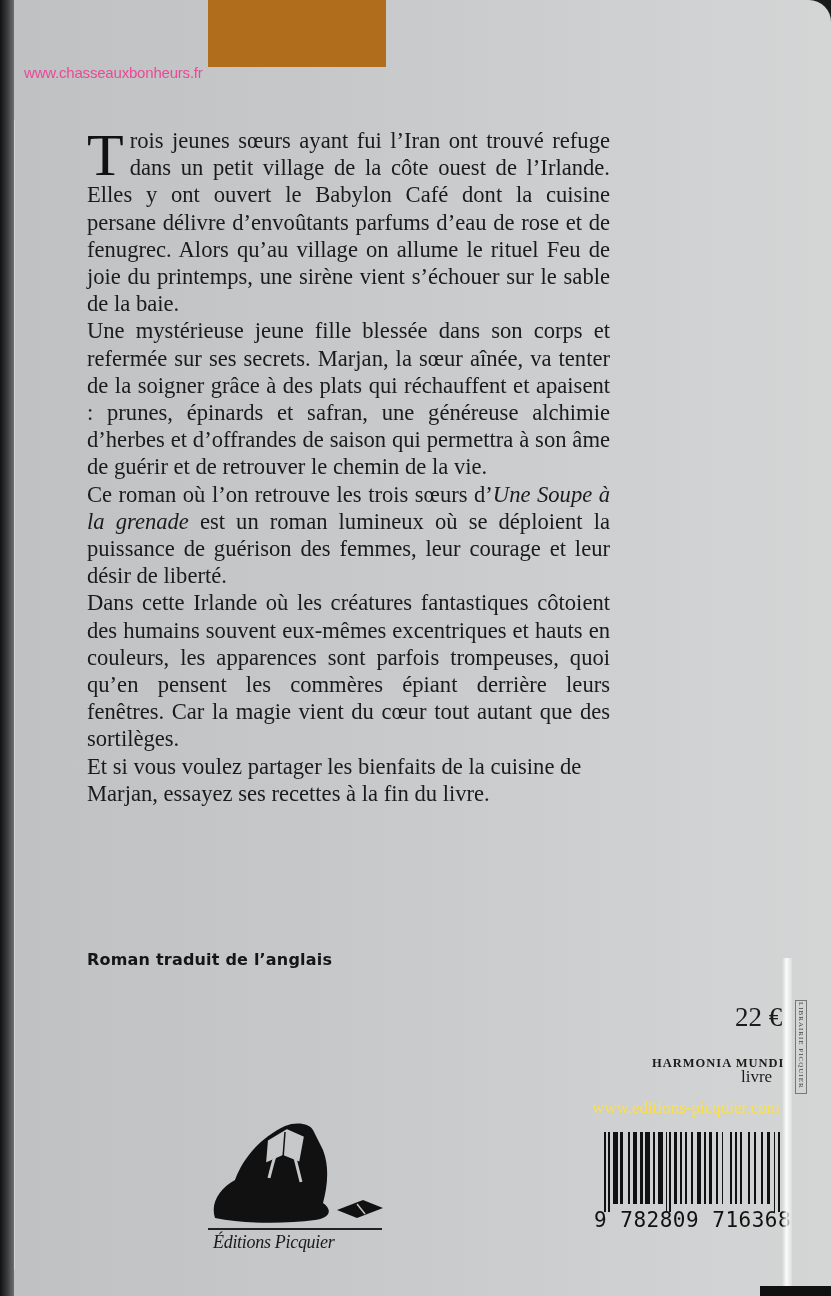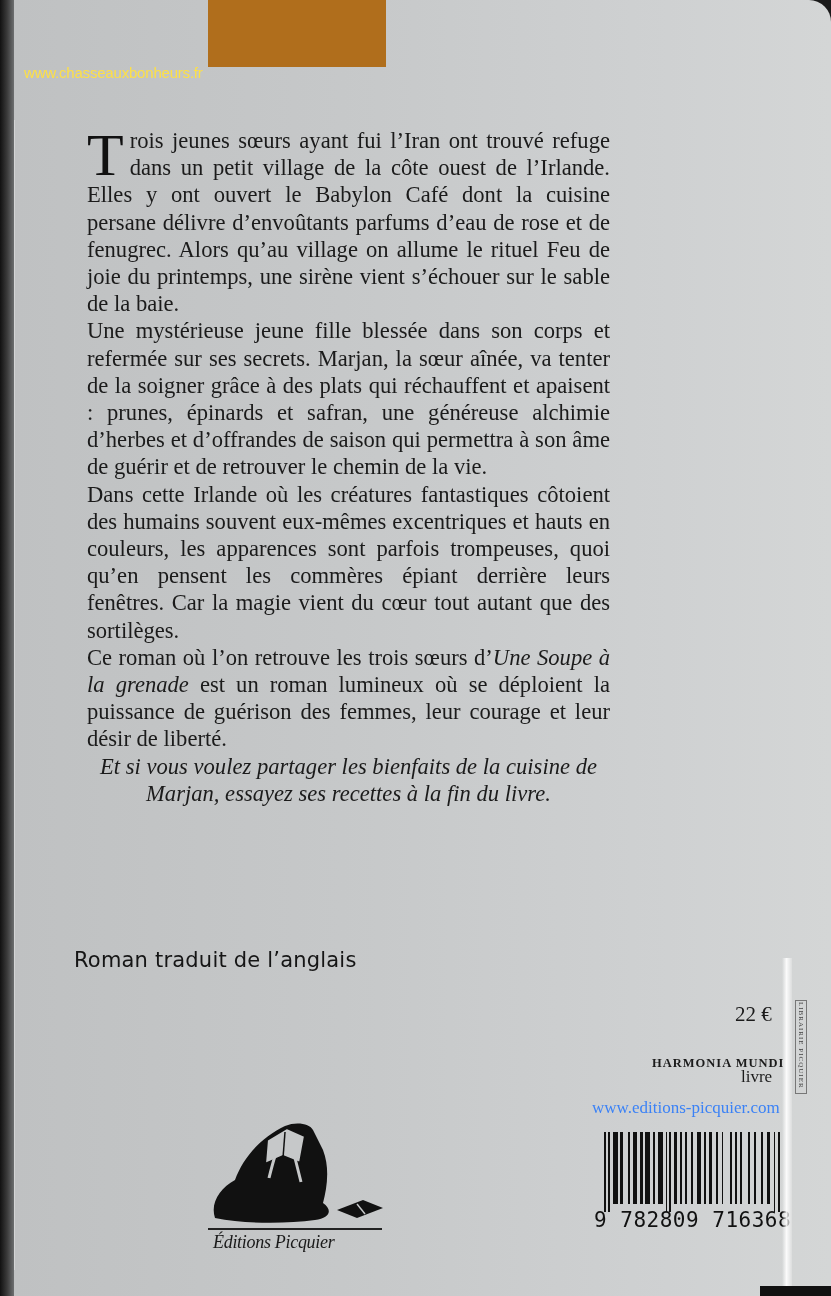--- a/index.html
+++ b/index.html
@@ -47,21 +47,21 @@
       width: 178px;
       height: 67px;
       background: #b06e1c;
     }
     .watermark {
       position: absolute;
       left: 24px;
       top: 64px;
       font-family: "Liberation Sans", sans-serif;
       font-size: 15px;
-      color: #fde047;
+      color: #ec4899;
       letter-spacing: -0.2px;
     }
     .blurb {
       position: absolute;
       left: 87px;
       top: 127px;
       width: 523px;
       font-size: 22.6px;
       line-height: 27.2px;
       color: #1b1b1b;
@@ -72,34 +72,34 @@
     }
     .dropcap {
       float: left;
       font-size: 60px;
       line-height: 48px;
       margin: 4px 6px 0 0;
       color: #111;
     }
     .credit {
       position: absolute;
-      left: 74px;
+      left: 87px;
       top: 945px;
       font-family: "DejaVu Sans", sans-serif;
-      font-weight: normal;
-      font-size: 21px;
+      font-weight: bold;
+      font-size: 16px;
       line-height: 30px;
       color: #151515;
       letter-spacing: 0.2px;
     }
     .price {
       position: absolute;
       left: 735px;
       top: 1002px;
-      font-size: 21px;
+      font-size: 27px;
       color: #1b1b1b;
     }
     .distributor {
       position: absolute;
       left: 652px;
       top: 1056px;
       font-size: 12.5px;
       letter-spacing: 1px;
       color: #1b1b1b;
       font-weight: bold;
@@ -109,21 +109,21 @@
       left: 741px;
       top: 1067px;
       font-size: 17px;
       color: #1b1b1b;
     }
     .website {
       position: absolute;
       left: 592px;
       top: 1098px;
       font-size: 17px;
-      color: #3b82f6;
+      color: #fde047;
     }
     .barcode {
       position: absolute;
       left: 594px;
       top: 1132px;
       width: 198px;
       height: 100px;
     }
     .barcode-bars {
       position: absolute;
@@ -207,23 +207,23 @@
 
 <div class="color-tab"></div>
 
 <div class="watermark">www.chasseauxbonheurs.fr</div>
 
 <div class="blurb">
   <p>
     <span class="dropcap">T</span><span>rois jeunes sœurs ayant fui l’Iran ont trouvé refuge dans un petit village de la côte ouest de l’Irlande. Elles y ont ouvert le Babylon Café dont la cuisine persane délivre d’envoûtants parfums d’eau de rose et de fenugrec. Alors qu’au village on allume le rituel Feu de joie du printemps, une sirène vient s’échouer sur le sable de la baie.</span>
   </p>
   <p>Une mystérieuse jeune fille blessée dans son corps et refermée sur ses secrets. Marjan, la sœur aînée, va tenter de la soigner grâce à des plats qui réchauffent et apaisent : prunes, épinards et safran, une généreuse alchimie d’herbes et d’offrandes de saison qui permettra à son âme de guérir et de retrouver le chemin de la vie.</p>
+  <p><span>Ce roman où l’on retrouve les trois sœurs d’</span><i>Une Soupe à la grenade</i><span> est un roman lumineux où se déploient la puissance de guérison des femmes, leur courage et leur désir de liberté.</span></p>
   <p>Dans cette Irlande où les créatures fantastiques côtoient des humains souvent eux-mêmes excentriques et hauts en couleurs, les apparences sont parfois trompeuses, quoi qu’en pensent les commères épiant derrière leurs fenêtres. Car la magie vient du cœur tout autant que des sortilèges.</p>
-  <p><span>Ce roman où l’on retrouve les trois sœurs d’</span><i>Une Soupe à la grenade</i><span> est un roman lumineux où se déploient la puissance de guérison des femmes, leur courage et leur désir de liberté.</span></p>
-  <p style="text-align:center;font-style:italic;">Et si vous voulez partager les bienfaits de la cuisine de Marjan, essayez ses recettes à la fin du livre.</p>
+  <p style="text-align:left;">Et si vous voulez partager les bienfaits de la cuisine de Marjan, essayez ses recettes à la fin du livre.</p>
 </div>
 
 <div class="credit">
   <div>Roman traduit de l’anglais</div>
 </div>
 
 <div class="price">22 €</div>
 
 <div class="distributor">HARMONIA MUNDI</div>
 <div class="distributor-sub">livre</div>

